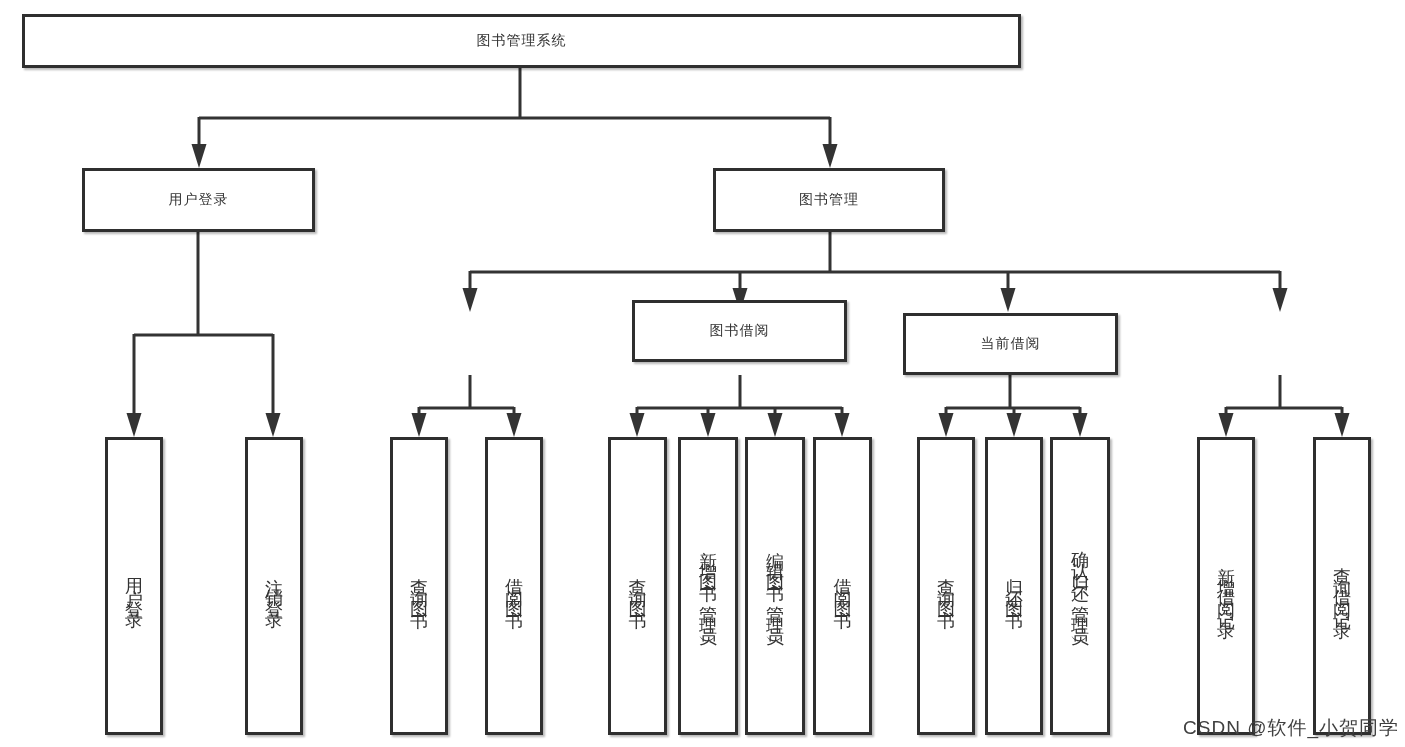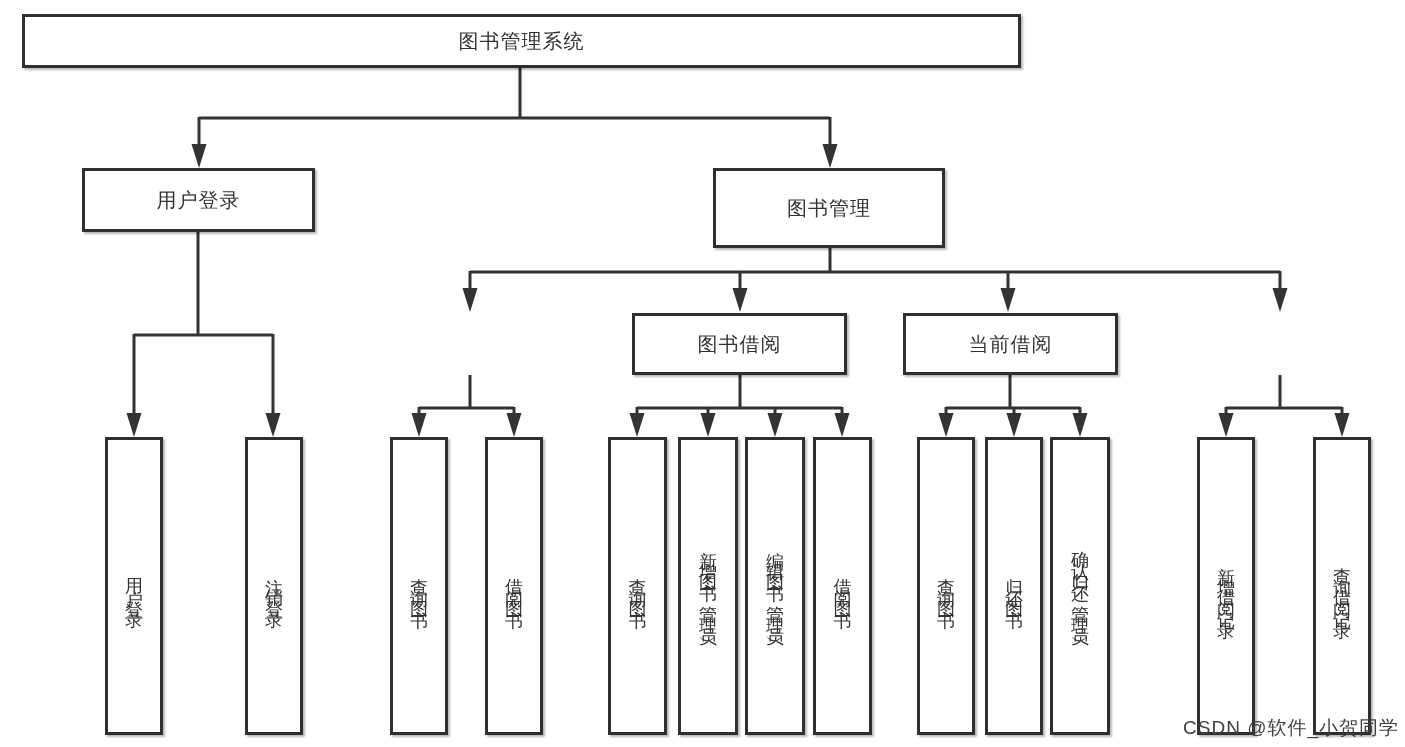--- a/index.html
+++ b/index.html
@@ -7,21 +7,21 @@
     position:relative;width:1405px;height:747px;background:#ffffff;
     font-family:"Liberation Sans","DejaVu Sans",sans-serif;color:#333333;
     overflow:hidden;
   }
   #wires{position:absolute;left:0;top:0;z-index:0;}
   .node{
     position:absolute;box-sizing:border-box;background:#ffffff;
     border:3px solid #2f2f2f;box-shadow:2px 2px 2px rgba(0,0,0,0.28);
     display:flex;align-items:center;justify-content:center;z-index:1;
   }
-  .h-label{font-size:20px;letter-spacing:1px;white-space:nowrap;}
+  .h-label{font-size:14px;letter-spacing:1px;white-space:nowrap;}
   .v-label{
     writing-mode:vertical-rl;text-orientation:mixed;
     font-size:18px;letter-spacing:11px;line-height:1;white-space:nowrap;
   }
   .watermark{
     position:absolute;right:6px;bottom:6px;z-index:2;
     font-size:19px;color:#404040;letter-spacing:1px;white-space:nowrap;
   }
 </style>
 </head>
@@ -95,25 +95,25 @@
     </g>
   </svg>
 
   <div class="node" style="left:22px;top:14px;width:999px;height:54px;">
     <span class="h-label">图书管理系统</span>
   </div>
 
   <div class="node" style="left:82px;top:168px;width:233px;height:64px;">
     <span class="h-label">用户登录</span>
   </div>
-  <div class="node" style="left:713px;top:168px;width:232px;height:80px;">
+  <div class="node" style="left:713px;top:168px;width:232px;height:64px;">
     <span class="h-label">图书管理</span>
   </div>
 
-  <div class="node" style="left:632px;top:313px;width:215px;height:62px;">
+  <div class="node" style="left:632px;top:300px;width:215px;height:62px;">
     <span class="h-label">图书借阅</span>
   </div>
   <div class="node" style="left:903px;top:313px;width:215px;height:62px;">
     <span class="h-label">当前借阅</span>
   </div>
 
   <div class="node" style="left:105px;top:437px;width:58px;height:298px;">
     <span class="v-label">用户登录</span>
   </div>
   <div class="node" style="left:245px;top:437px;width:58px;height:298px;">

